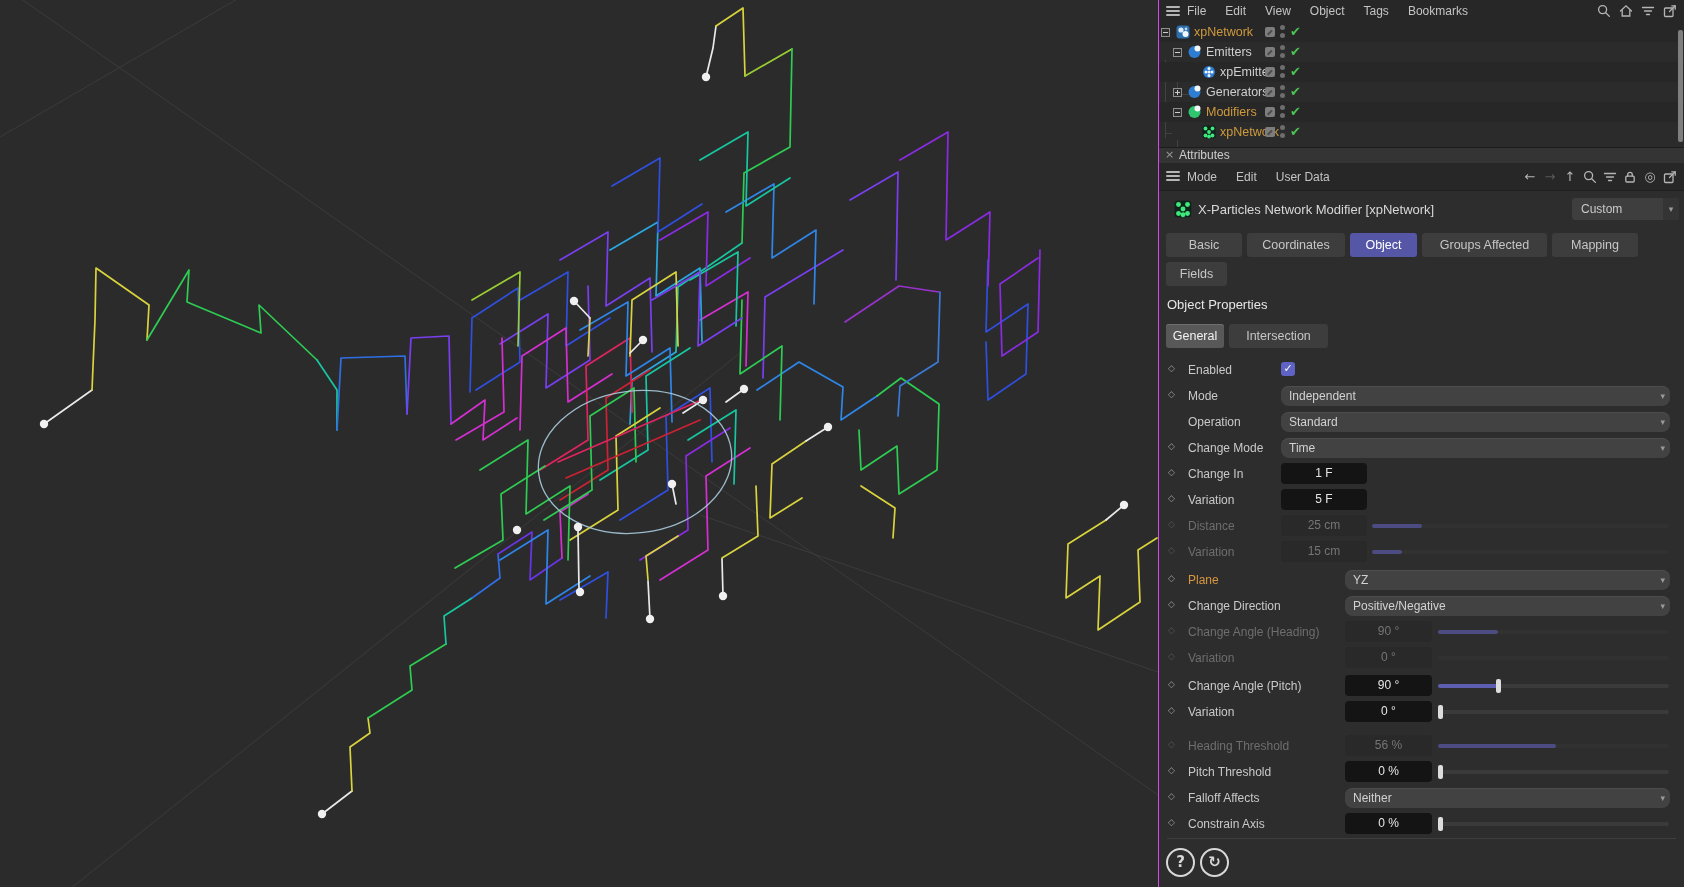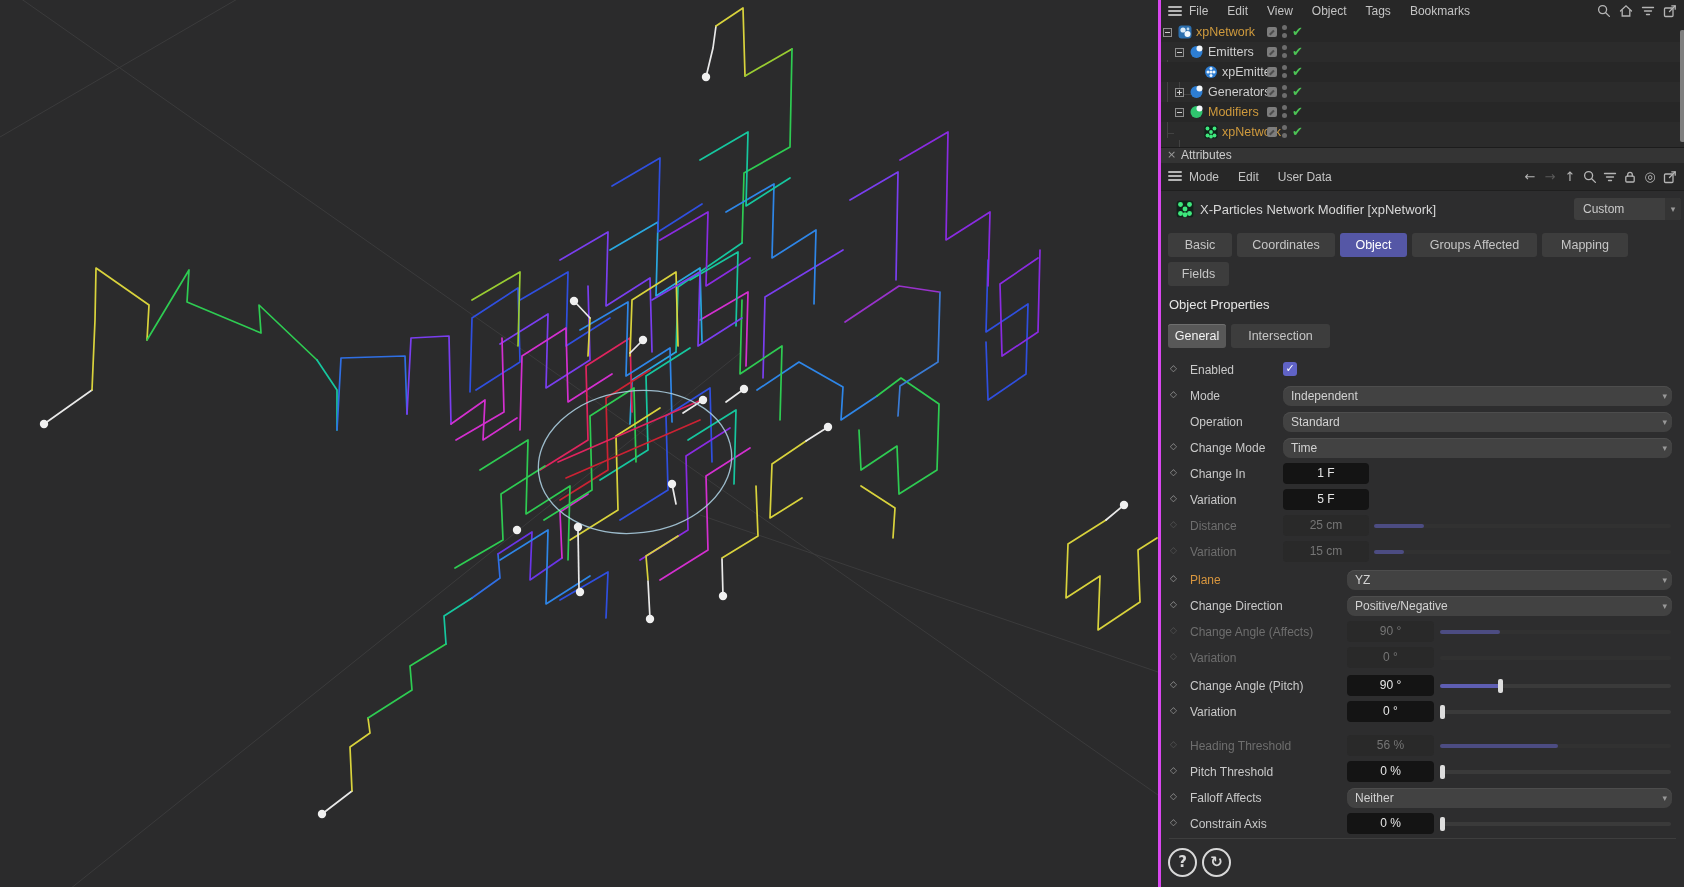--- a/index.html
+++ b/index.html
@@ -4,21 +4,21 @@
 <style>
   html,body{margin:0;padding:0;background:#111;}
   #app{position:relative;width:1684px;height:887px;overflow:hidden;background:#2b2b2b;
        font-family:"Liberation Sans","DejaVu Sans",sans-serif;color:#c8c8c8;font-size:12px;
        -webkit-font-smoothing:antialiased;}
   .uni{font-family:"DejaVu Sans",sans-serif;}
   
   #vp{position:absolute;left:0;top:0;width:1158px;height:887px;background:#2b2b2c;}
   #vp svg{display:block;width:100%;height:100%;}
   
-  #panel{position:absolute;left:1158px;top:0;width:526px;height:887px;background:#2d2d2e;border-left:3px solid #d946ef;box-sizing:border-box;}
+  #panel{position:absolute;left:1158px;top:0;width:526px;height:887px;background:#2d2d2e;border-left:1px solid #d946ef;box-sizing:border-box;}
   .menubar{position:absolute;left:0;right:0;height:22px;background:#272727;border-bottom:1px solid #1d1d1d;}
   .hamb{position:absolute;left:7px;top:6px;width:14px;height:11px;cursor:pointer;}
   .hamb i{display:block;height:2px;background:#b5b5b5;margin-bottom:2px;border-radius:1px;}
   .menu-items{position:absolute;left:28px;top:0;height:22px;display:flex;align-items:center;gap:19px;}
   .menu-item{color:#c4c4c4;cursor:default;}
   .bar-icons{position:absolute;right:7px;top:0;height:22px;display:flex;align-items:center;gap:8px;}
   .ico{width:14px;height:14px;display:inline-flex;align-items:center;justify-content:center;color:#b5b5b5;}
   .ico svg{display:block;}
   .ico.dim{color:#5a5a5a;}
   .txtico{font-size:13px;line-height:14px;}
@@ -423,21 +423,21 @@
             <circle cx="7" cy="11.5" r="1.9" fill="#3ee87c"></circle>
           </svg></span>
       <span class="htitle">X-Particles Network Modifier [xpNetwork]</span>
       <div class="preset">
         <span class="pv">Custom</span>
         <span class="pa uni">▾</span>
       </div>
     </div>
 
     <div class="tabrow" id="tabs1" style="top:233px;">
-        <div class="tab" style="width: 64px;">Basic</div>
+        <div class="tab" style="width: 76px;">Basic</div>
         <div class="tab" style="width: 98px;">Coordinates</div>
         <div class="tab active" style="width: 67px;">Object</div>
         <div class="tab" style="width: 125px;">Groups Affected</div>
         <div class="tab" style="width: 86px;">Mapping</div>
       </div>
     <div class="tabrow" id="tabs2" style="top:262px;">
         <div class="tab" style="width: 61px;">Fields</div>
       </div>
 
     <div id="section-title">Object Properties</div>
@@ -515,21 +515,21 @@
         <div class="prow">
           <span class="pdiamond uni">◇</span>
           <span class="plabel">Change Direction</span>
           <div class="select sel-ind">
             <span class="sv">Positive/Negative</span>
             <span class="sa uni">▾</span>
           </div>
         </div>
         <div class="prow">
           <span class="pdiamond uni dis">◇</span>
-          <span class="plabel dis">Change Angle (Affects)</span>
+          <span class="plabel dis">Change Angle (Heading)</span>
           <div class="vbox vb-n2 dis">90 °</div>
           <div class="slider sl-n2 dis">
             <div class="strack"></div>
             <div class="sfill" style="width: 26%;"></div>
           </div>
         </div>
         <div class="prow">
           <span class="pdiamond uni dis">◇</span>
           <span class="plabel dis">Variation</span>
           <div class="vbox vb-n2 dis">0 °</div>

